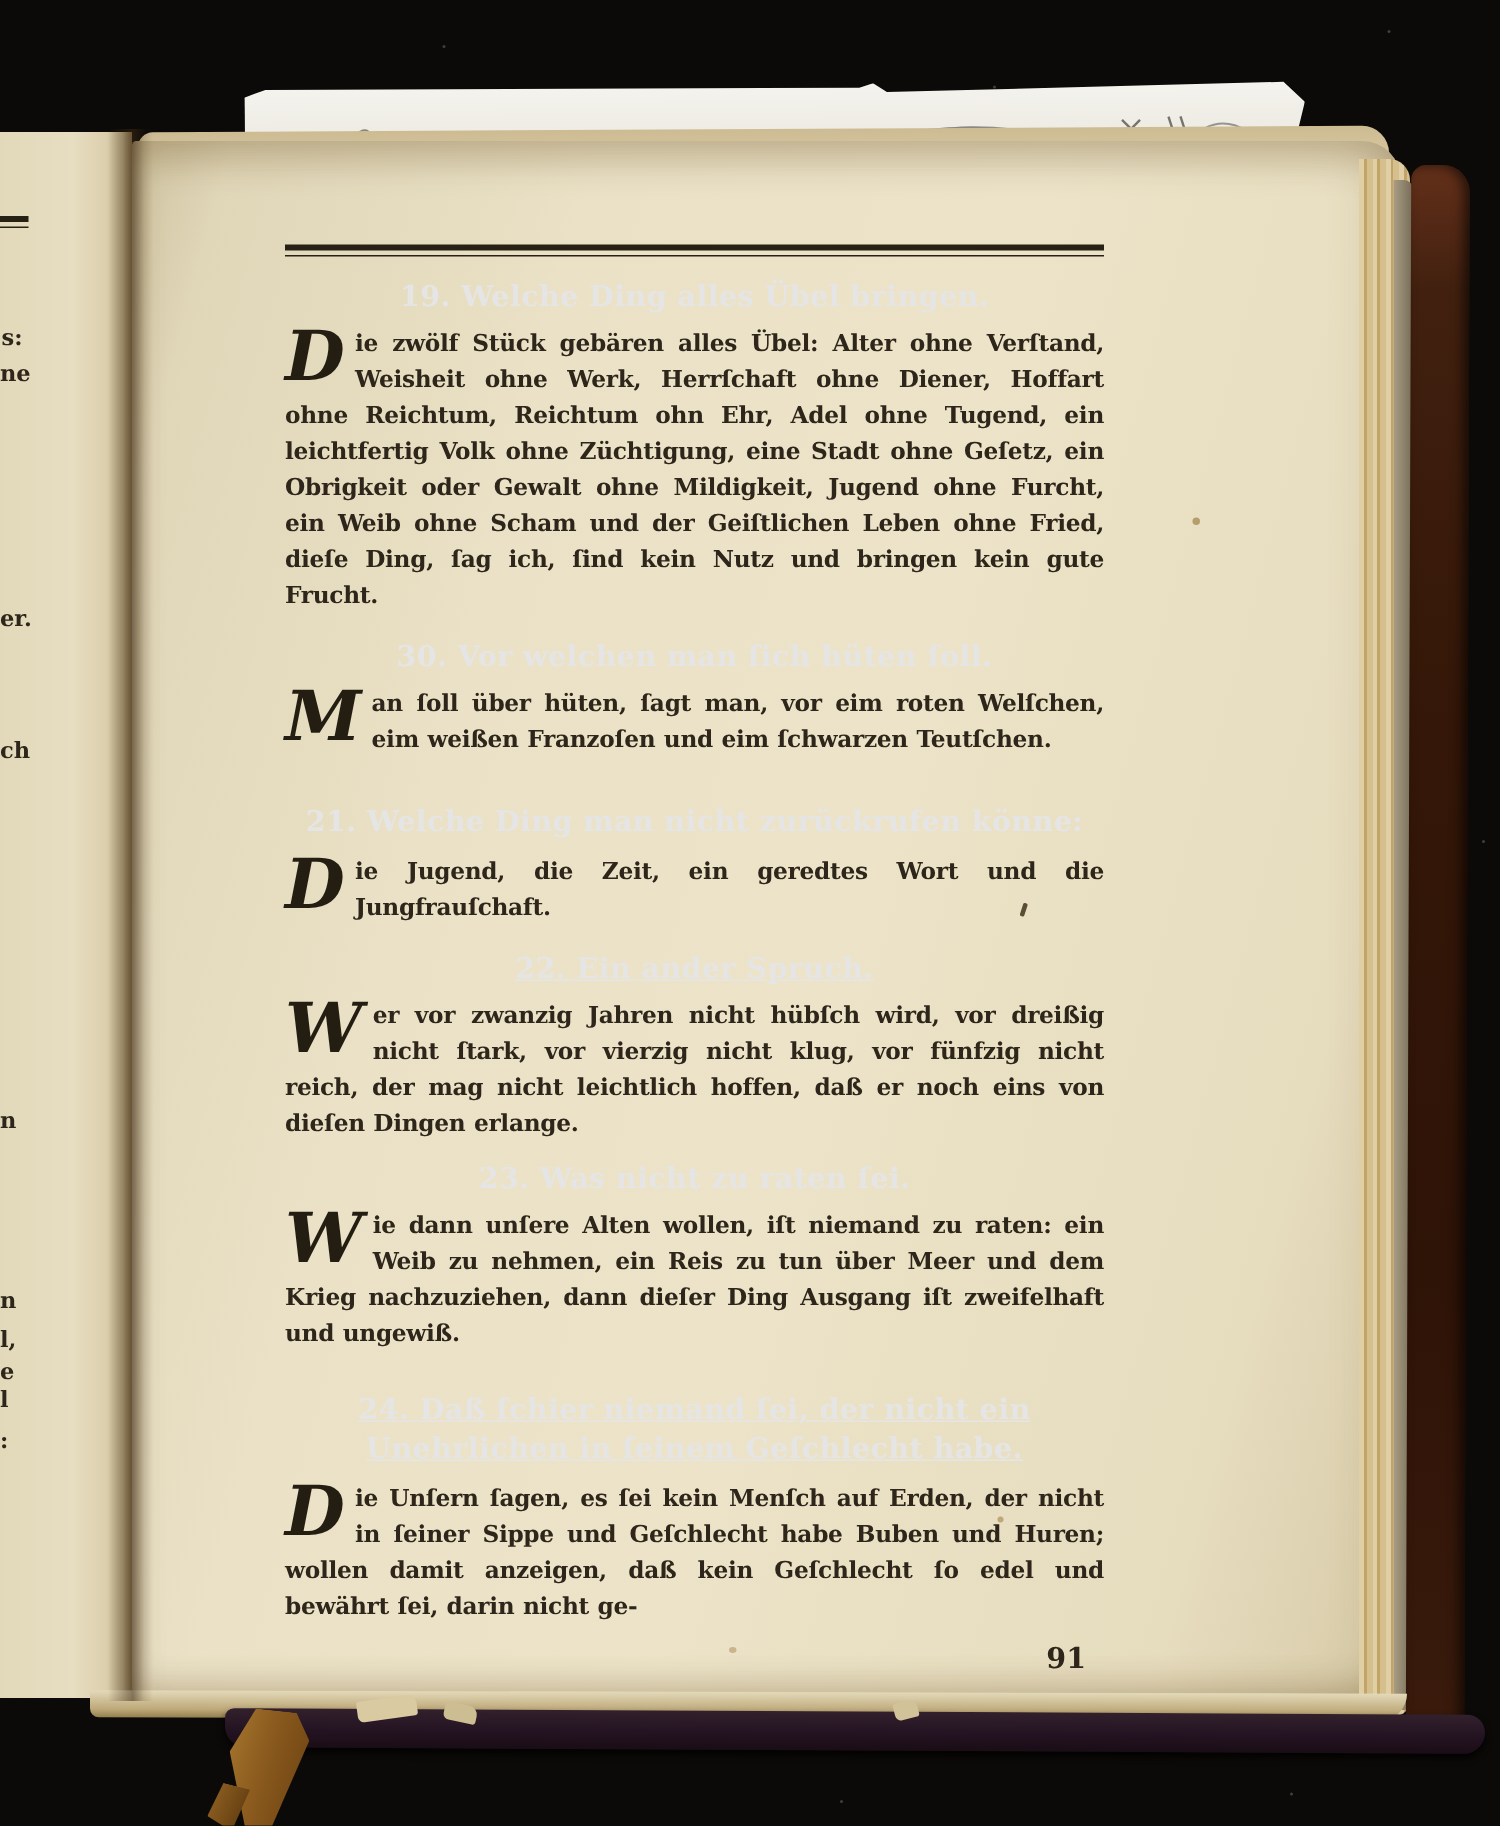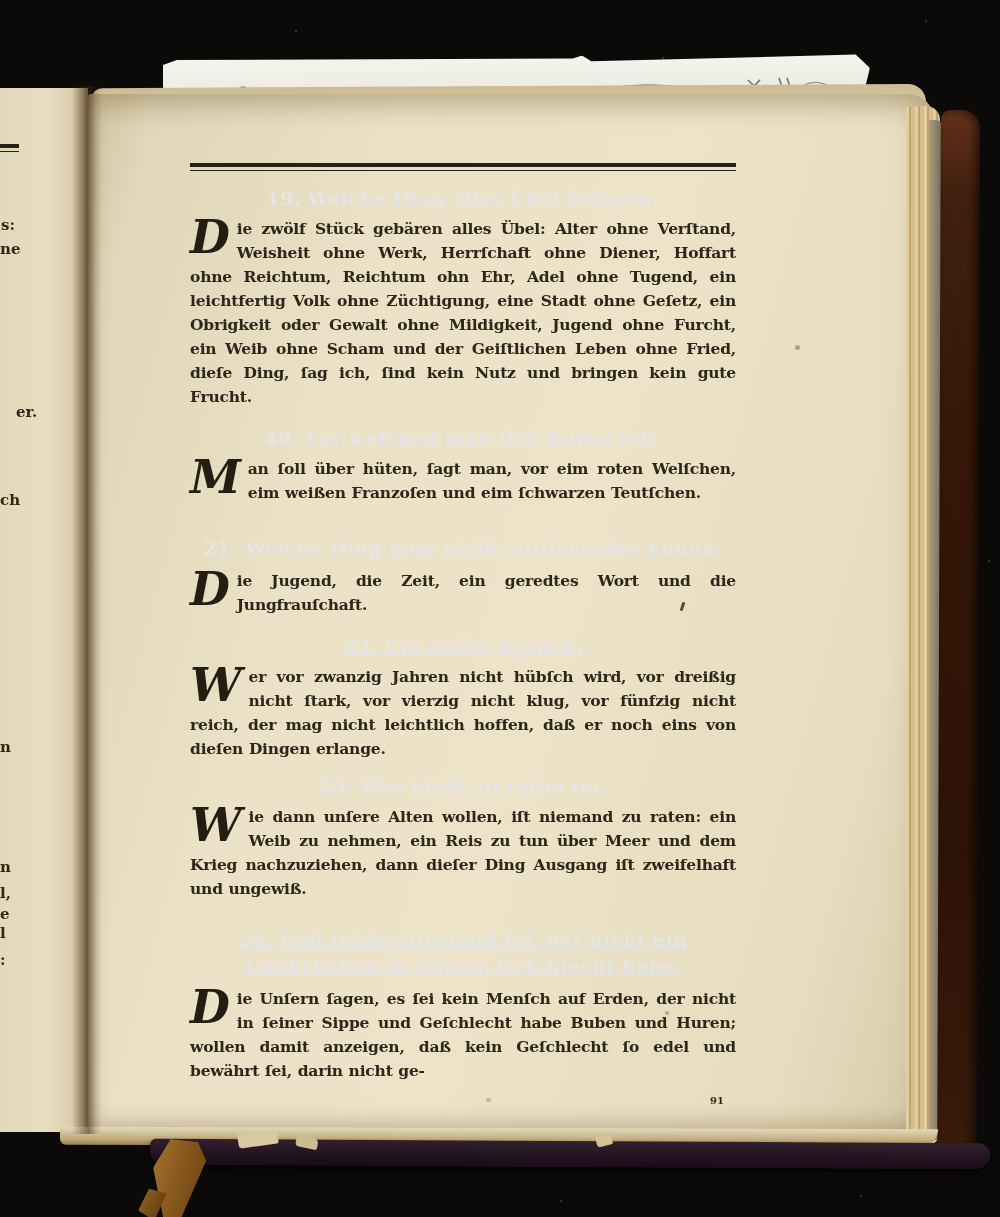--- a/index.html
+++ b/index.html
@@ -104,29 +104,29 @@
     margin:3px 7px 0 0;color:#241e12;
   }
   .s19 .heading{margin-top:14px;} .s19 .para{margin-top:6px;}
   .s20 .heading{margin-top:16px;} .s20 .para{margin-top:6px;}
   .s21 .heading{margin-top:30px;} .s21 .para{margin-top:8px;}
   .s22 .heading{margin-top:16px;text-decoration:underline;} .s22 .para{margin-top:6px;}
   .s23 .heading{margin-top:12px;} .s23 .para{margin-top:6px;}
   .s24 .heading{margin-top:26px;text-decoration:underline;} .s24 .para{margin-top:8px;}
   .page-number{
     clear:both;margin-top:12px;text-align:right;padding-right:12px;
-    font-size:10px;font-weight:700;color:#2e261a;
+    font-size:19px;font-weight:700;color:#2e261a;
   }
   
   .left-rule-frag{
     position:absolute;left:0;top:144px;width:19px;height:3px;
     border-top:4px solid #272115;border-bottom:1.5px solid #272115;
   }
   .frag{position:absolute;font-size:15px;font-weight:700;color:#2e261a;white-space:nowrap;}
-  .f0{left:1px;top:216px;} .f1{left:0;top:240px;} .f2{left:16px;top:403px;}
+  .f0{left:1px;top:216px;} .f1{left:0;top:240px;} .f2{left:0;top:403px;}
   .f3{left:0;top:491px;} .f4{left:0;top:738px;} .f5{left:0;top:858px;}
   .f6{left:0;top:884px;} .f7{left:0;top:905px;} .f8{left:0;top:924px;}
   .f9{left:0;top:951px;}
   
   .artifact{position:absolute;border-radius:50%;}
   .a1{left:795px;top:345px;width:5px;height:5px;background:#b59d6c;}
   .a2{left:681px;top:602px;width:3px;height:9px;background:#5a4c36;transform:rotate(18deg);border-radius:1px;}
   .a3{left:665px;top:1011px;width:4px;height:4px;background:#bfa877;}
   .a4{left:486px;top:1098px;width:5px;height:4px;background:#cab58a;}
 </style>
@@ -184,21 +184,21 @@
 
 <div class="text-block">
   <div class="main-rule"></div>
 
   <div class="section s19">
     <h2 class="heading">19. Welche Ding alles Übel bringen.</h2>
     <p class="para"><span class="dropcap">D</span><span>ie zwölf Stück gebären alles Übel: Alter ohne Verſtand, Weisheit ohne Werk, Herrſchaft ohne Diener, Hoffart ohne Reichtum, Reichtum ohn Ehr, Adel ohne Tugend, ein leichtfertig Volk ohne Züchtigung, eine Stadt ohne Geſetz, ein Obrigkeit oder Gewalt ohne Mildigkeit, Jugend ohne Furcht, ein Weib ohne Scham und der Geiſtlichen Leben ohne Fried, dieſe Ding, ſag ich, ſind kein Nutz und bringen kein gute Frucht.</span></p>
   </div>
 
   <div class="section s20">
-    <h2 class="heading">40. Vor welchen man ſich hüten ſoll.</h2>
+    <h2 class="heading">30. Vor welchen man ſich hüten ſoll.</h2>
     <p class="para"><span class="dropcap">M</span><span>an ſoll über hüten, ſagt man, vor eim roten Welſchen, eim weißen Franzoſen und eim ſchwarzen Teutſchen.</span></p>
   </div>
 
   <div class="section s21">
     <h2 class="heading">21. Welche Ding man nicht zurückrufen könne:</h2>
     <p class="para"><span class="dropcap">D</span><span>ie Jugend, die Zeit, ein geredtes Wort und die Jungfrauſchaft.</span></p>
   </div>
 
   <div class="section s22">
     <h2 class="heading">22. Ein ander Spruch.</h2>

